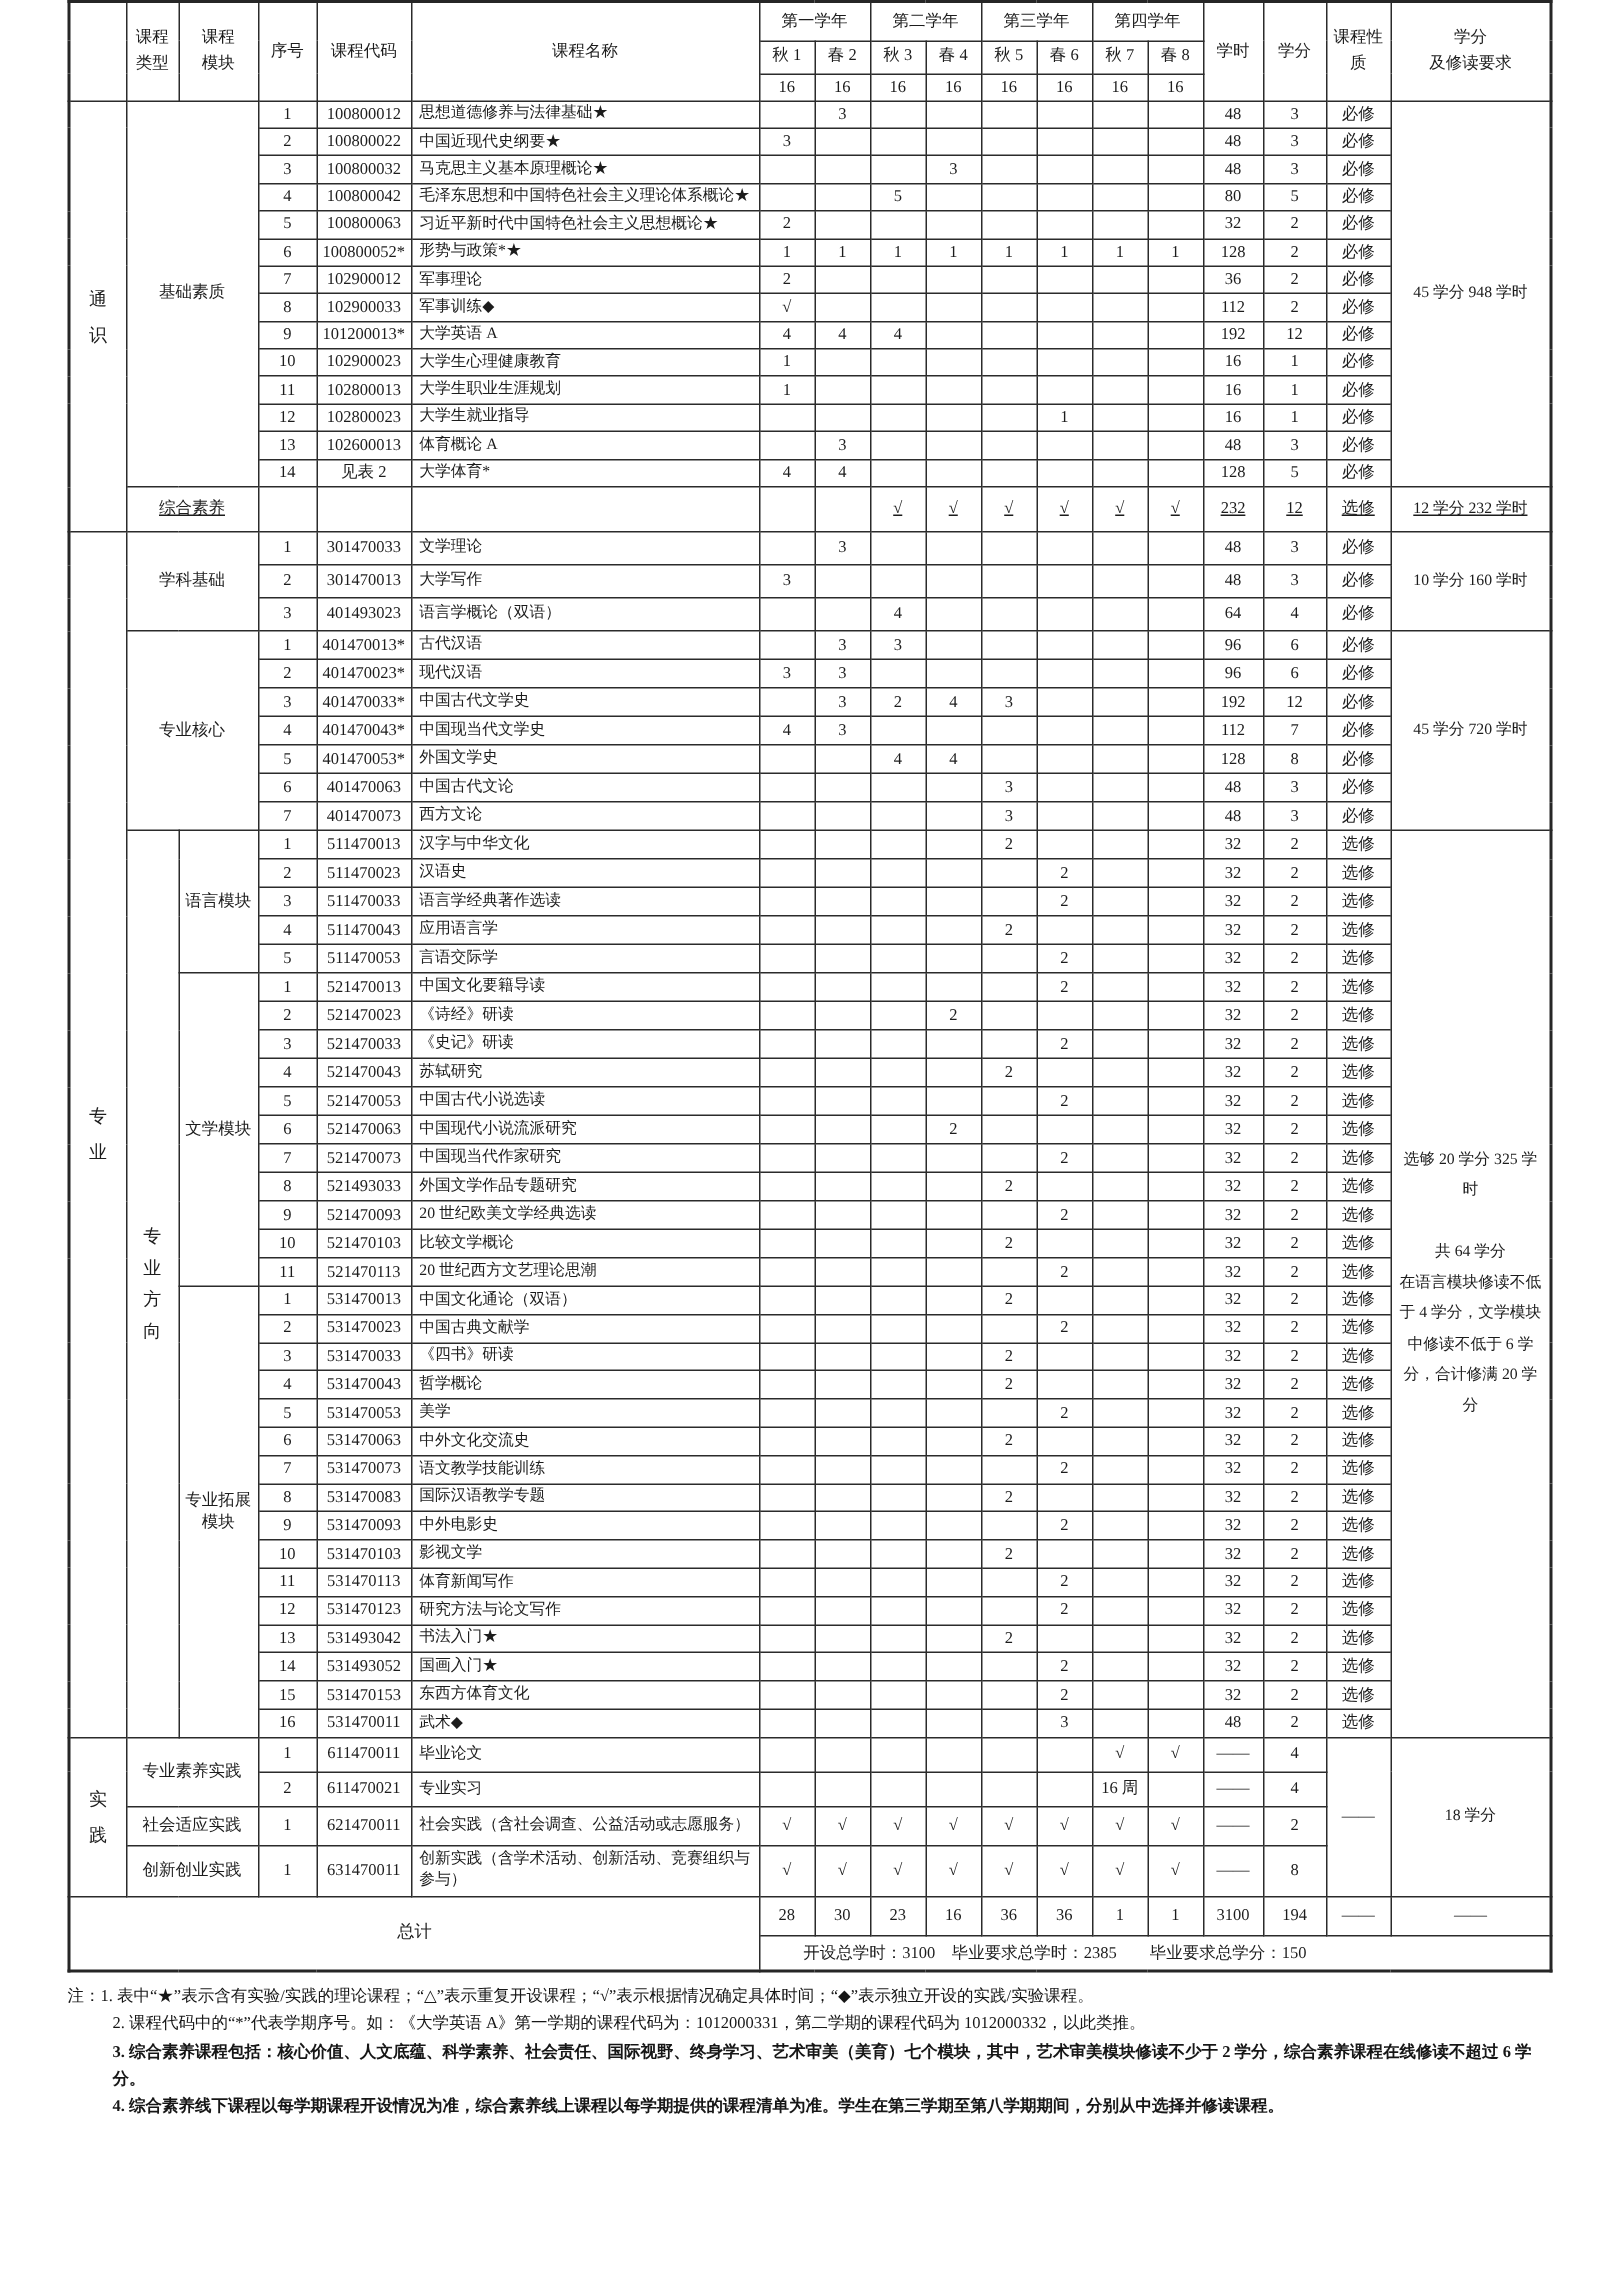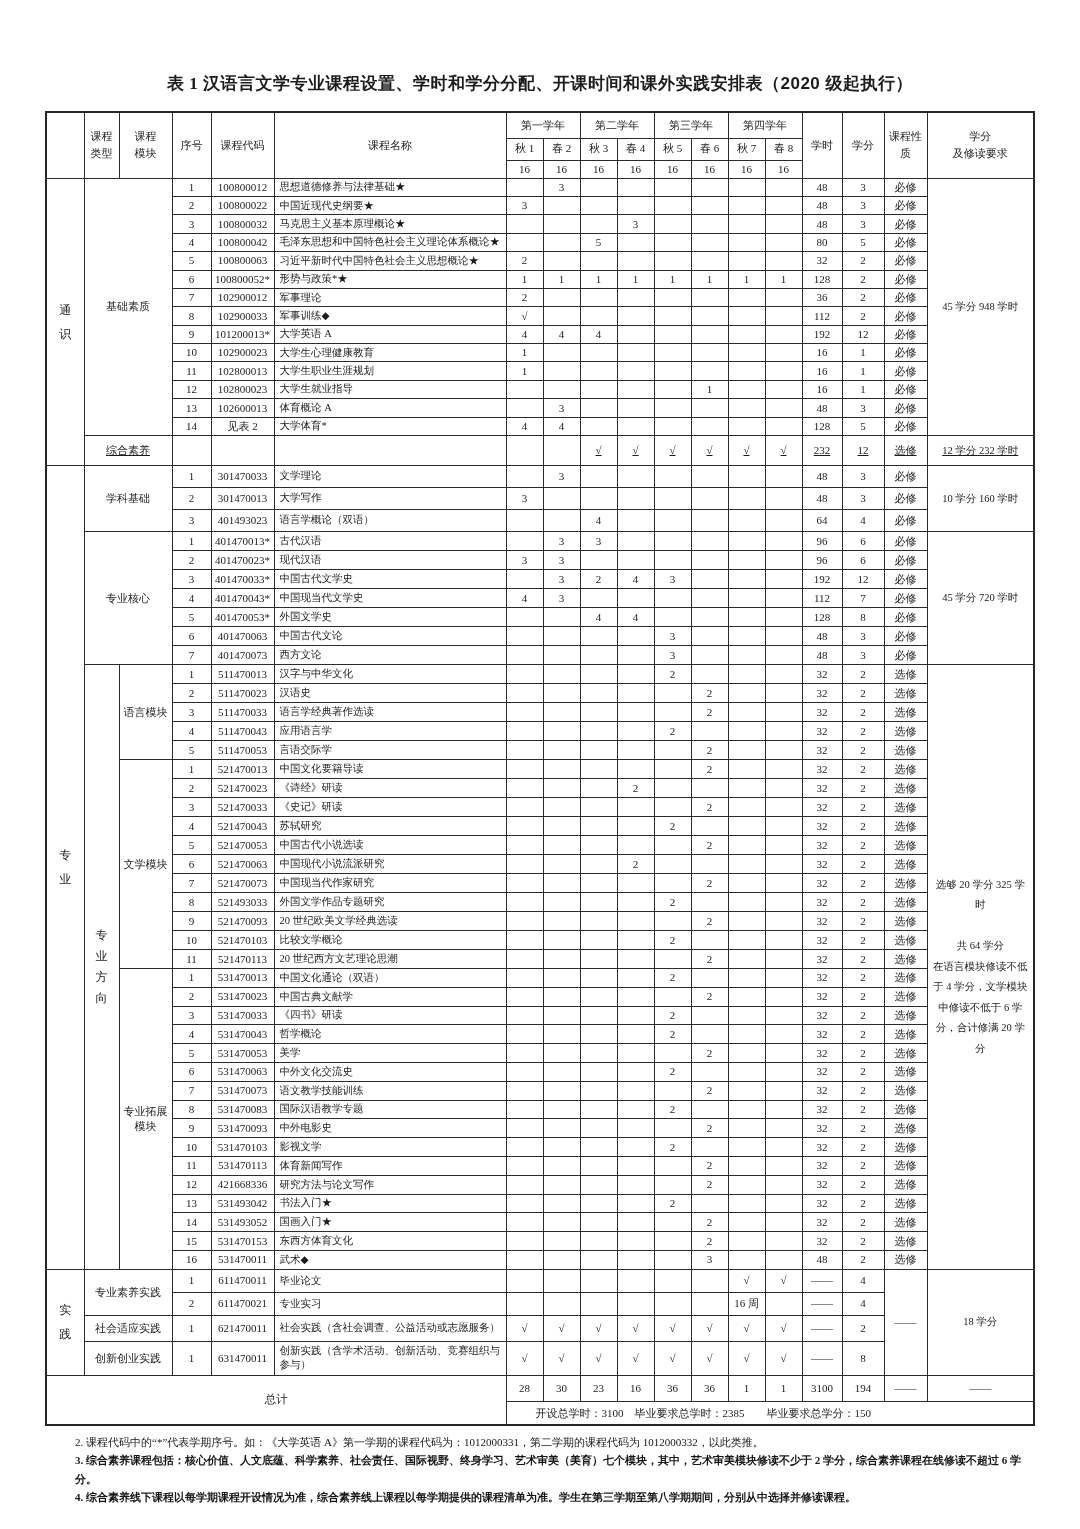--- a/index.html
+++ b/index.html
@@ -48,21 +48,20 @@
   }
   .note-line{padding-left:30px;}
   .note-line.first{padding-left:0;}
   .note-line.bold{font-weight:bold;}
 </style>
 </head>
 <body>
 
 <div class="page">
 
-  <div class="title"><span>表 1 汉语言文学专业</span><span class="t2">课程设置、学时和学分分配、开课时间和课外实践安排表（2020 级起执行）</span></div>
 
   <table>
     <colgroup>
       <col style="width:38px">
         <col style="width:35px">
         <col style="width:53px">
       <col style="width:39px">
         <col style="width:63px">
         <col style="width:232px">
       <col style="width:37px">
@@ -970,21 +969,21 @@
           <td></td>
           <td>2</td>
           <td></td>
           <td></td>
           <td>32</td>
           <td>2</td>
           <td>选修</td>
         </tr>
         <tr class="rh-e">
           <td>12</td>
-          <td>421668336</td>
+          <td>531470123</td>
           <td class="name">研究方法与论文写作</td>
           <td></td>
           <td></td>
           <td></td>
           <td></td>
           <td></td>
           <td>2</td>
           <td></td>
           <td></td>
           <td>32</td>
@@ -1137,18 +1136,19 @@
           <td>——</td>
           <td>——</td>
         </tr>
         <tr class="sum-row">
           <td colspan="12" class="summary">开设总学时：3100　毕业要求总学时：2385　　毕业要求总学分：150</td>
         </tr>
       </tbody>
   </table>
 
   <div class="notes" id="notes">
+      <div class="note-line first">注：1. 表中“★”表示含有实验/实践的理论课程；“△”表示重复开设课程；“√”表示根据情况确定具体时间；“◆”表示独立开设的实践/实验课程。</div>
       <div class="note-line">2. 课程代码中的“*”代表学期序号。如：《大学英语 A》第一学期的课程代码为：1012000331，第二学期的课程代码为 1012000332，以此类推。</div>
       <div class="note-line bold">3. 综合素养课程包括：核心价值、人文底蕴、科学素养、社会责任、国际视野、终身学习、艺术审美（美育）七个模块，其中，艺术审美模块修读不少于 2 学分，综合素养课程在线修读不超过 6 学分。</div>
       <div class="note-line bold">4. 综合素养线下课程以每学期课程开设情况为准，综合素养线上课程以每学期提供的课程清单为准。学生在第三学期至第八学期期间，分别从中选择并修读课程。</div>
     </div>
 
 </div>
 
 </body></html>

